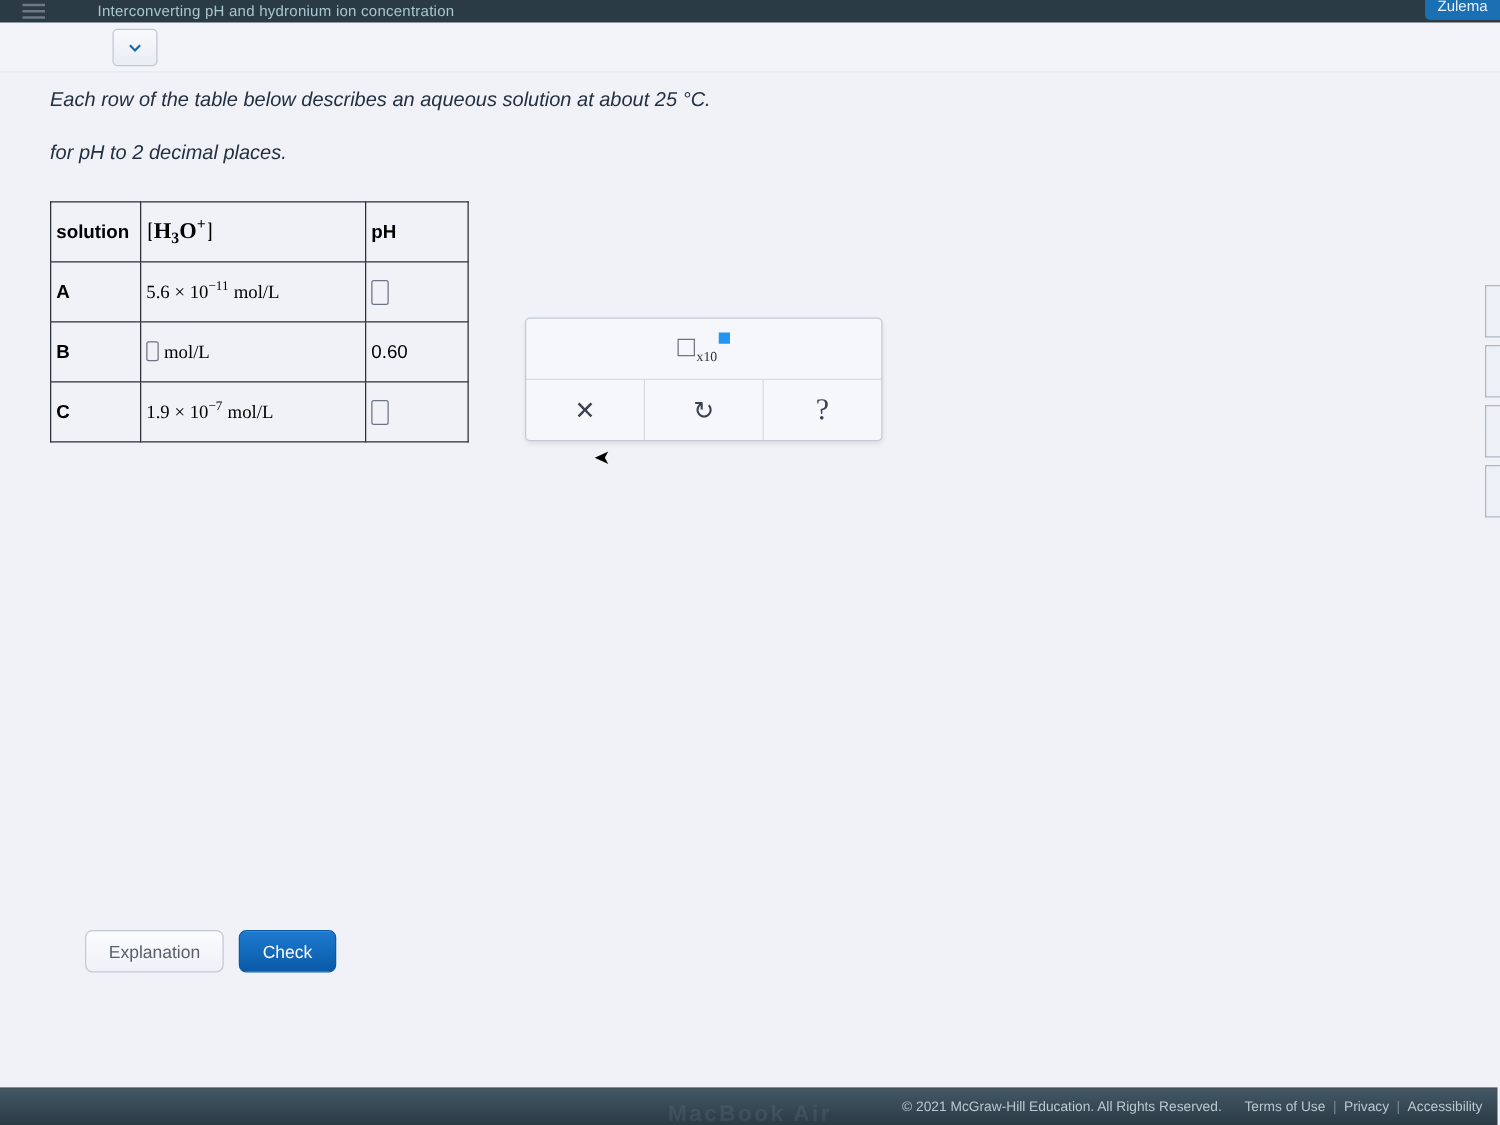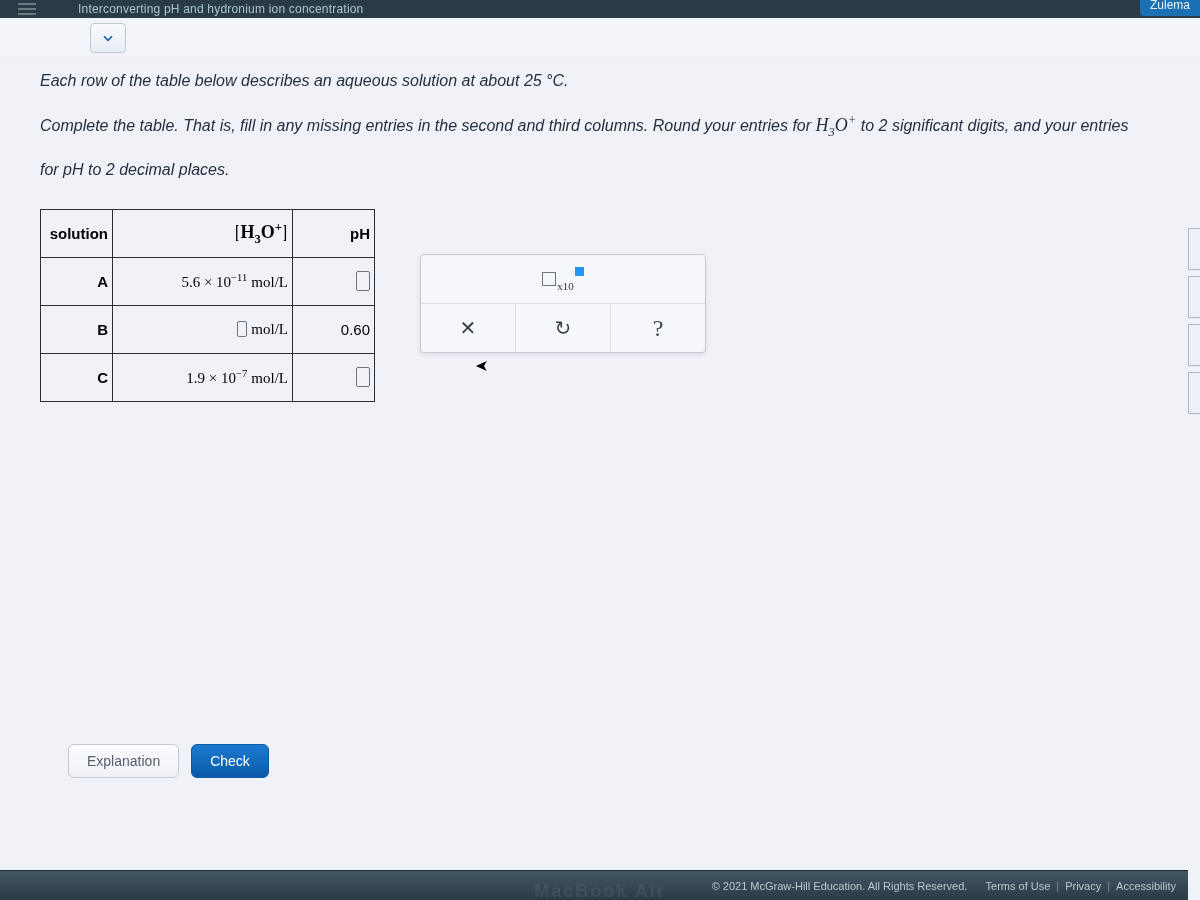--- a/index.html
+++ b/index.html
@@ -84,21 +84,21 @@
 
   
   .sol-table {
     border-collapse: collapse;
     margin-top: 26px;
     font-size: 15px;
   }
   .sol-table th, .sol-table td {
     border: 1px solid #2a2f38;
     padding: 4px;
-    text-align: right;
+    text-align: left;
     vertical-align: middle;
   }
   .sol-table th {
     font-weight: bold;
     height: 48px;
   }
   .sol-table td { height: 48px; }
   .col-sol { width: 72px; }
   .col-conc { width: 180px; }
   .col-ph { width: 82px; }
@@ -163,21 +163,21 @@
   .btn-outline {
     background: linear-gradient(#fbfcfe,#eef1f7);
     border-color:#c3c9d5; color:#59606c;
   }
   .btn-primary {
     background: linear-gradient(#1d7ad0,#0a5aa8);
     border-color:#0a5aa8; color:#fff;
   }
 
   .footer-bar {
-    position:absolute; right:12px; bottom:0; left:0;
+    position:absolute; right:2px; bottom:0; left:0;
     height:30px;
     background: linear-gradient(#435765,#2b3b46);
     color:#b9c8d1; font-size:11px;
     display:flex; align-items:center; justify-content:flex-end;
     padding-right:12px;
     border-top:1px solid #1f2a31;
   }
   .footer-bar .sep { margin:0 6px; color:#7b8a93; }
   .footer-bar a { color:#b9c8d1; text-decoration:none; }
 
@@ -204,25 +204,20 @@
       <svg viewBox="0 0 24 24">
           <polyline points="5 9 12 16 19 9"></polyline>
         </svg>
     </div>
   </div>
 
   <div class="content">
 
     <div class="intro">
       <p>Each row of the table below describes an aqueous solution at about 25 °C.</p>
-      <p>
-        <span>Complete the table. That is, fill in any missing entries in the second and third columns. Round your entries for </span>
-        <span class="chem box">H<span class="sub">3</span>O<span class="sup">+</span></span>
-        <span> to 2 significant digits, and your entries</span>
-      </p>
       <p>for pH to 2 decimal places.</p>
     </div>
 
     <div class="toolstrip">
       <div class="tile"></div>
       <div class="tile"></div>
       <div class="tile"></div>
       <div class="tile"></div>
     </div>
 

